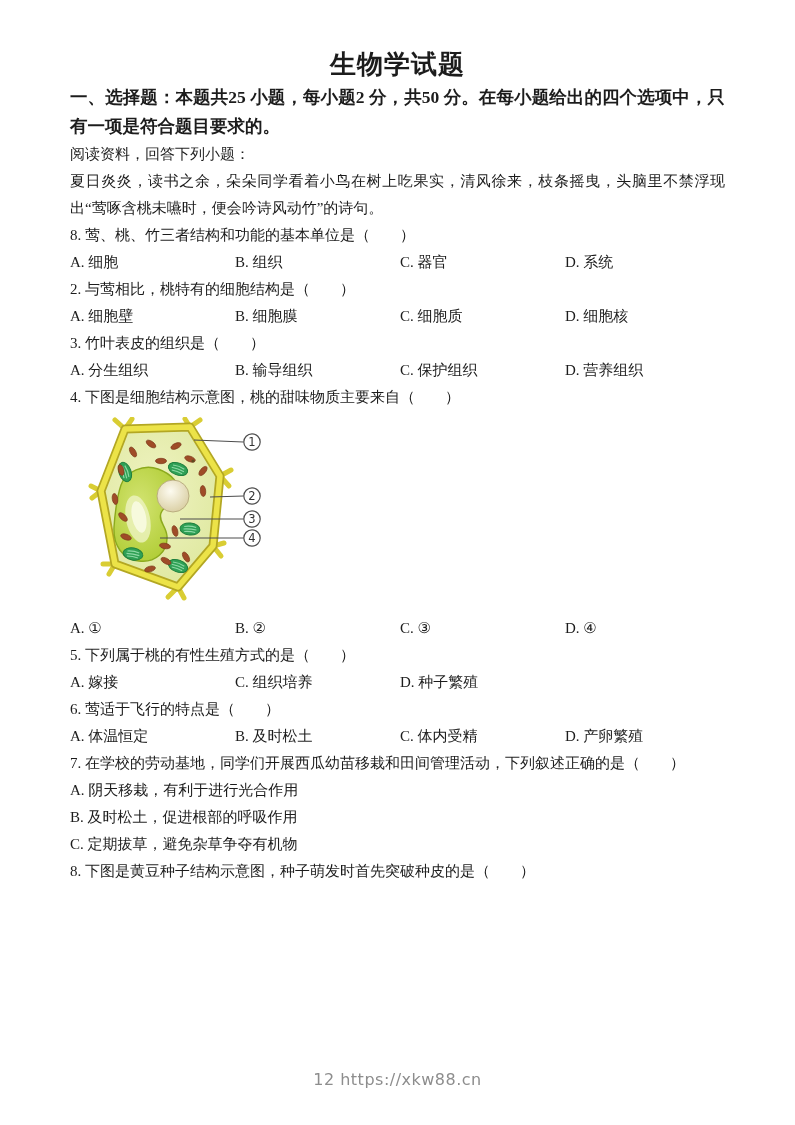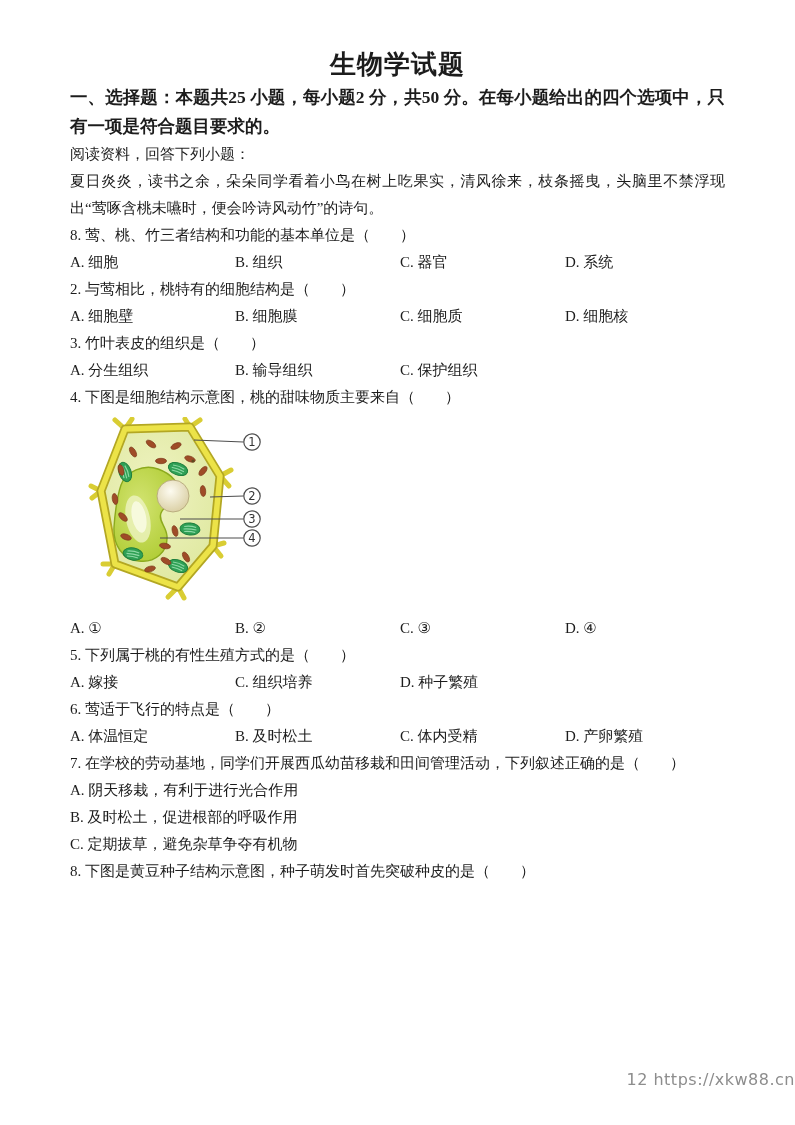--- a/index.html
+++ b/index.html
@@ -21,21 +21,21 @@
   .passage { font-size:15px; line-height:27px; text-align:justify; }
   .q-stem { font-size:15px; line-height:27px; }
   .opts-row {
     display:grid; grid-template-columns:165px 165px 165px auto;
     font-size:15px; line-height:27px;
   }
   .opts-col .opt { font-size:15px; line-height:27px; }
   .figure { height:204px; position:relative; }
   .figure svg { position:absolute; left:18px; top:6px; }
   .footer {
-    position:absolute; top:1070px; left:0; width:100%; text-align:right;
+    position:absolute; top:1070px; left:0; width:100%; text-align:center;
     font-family:"DejaVu Sans","Liberation Sans",sans-serif;
     font-size:16px; color:#8d8d8d; letter-spacing:0.5px;
   }
 </style>
 </head>
 <body>
 
 <div class="content">
   <div class="doc-title">生物学试题</div>
   <div class="section-heading">一、选择题：本题共25 小题，每小题2 分，共50 分。在每小题给出的四个选项中，只有一项是符合题目要求的。</div>
@@ -54,20 +54,21 @@
         <div class="opt">A. 细胞壁</div>
         <div class="opt">B. 细胞膜</div>
         <div class="opt">C. 细胞质</div>
         <div class="opt">D. 细胞核</div>
       </div>
       <div class="q-stem">3. 竹叶表皮的组织是（　　）</div>
       <div class="opts-row">
         <div class="opt">A. 分生组织</div>
         <div class="opt">B. 输导组织</div>
         <div class="opt">C. 保护组织</div>
+        <div class="opt">D. 营养组织</div>
       </div>
       <div class="q-stem">4. 下图是细胞结构示意图，桃的甜味物质主要来自（　　）</div>
       <div class="figure" id="figure-plant-cell">
   <svg width="190" height="196" viewBox="0 0 190 196">
     <defs>
       <radialGradient id="cytoGrad" cx="45%" cy="40%" r="70%">
         <stop offset="0%" stop-color="#eff3c2"></stop>
         <stop offset="100%" stop-color="#dde79c"></stop>
       </radialGradient>
       <radialGradient id="vacGrad" cx="40%" cy="40%" r="75%">

